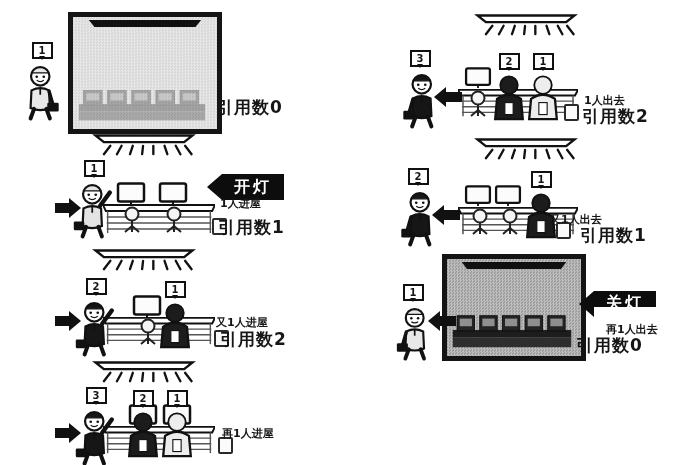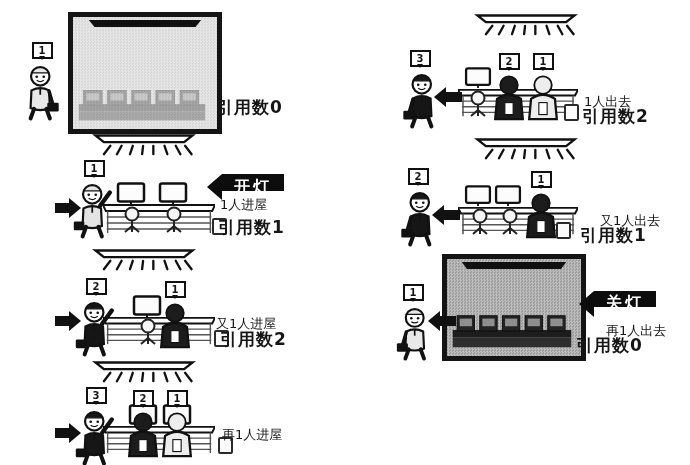--- a/index.html
+++ b/index.html
@@ -18,27 +18,27 @@
   .flip{transform:scaleX(-1);}
 
   
   .arrow{position:absolute;height:10px;background:#111;}
   .arrow.r::after{content:"";position:absolute;left:100%;top:50%;transform:translateY(-50%);
          border-left:12px solid #111;border-top:10px solid transparent;border-bottom:10px solid transparent;}
   .arrow.l::before{content:"";position:absolute;right:100%;top:50%;transform:translateY(-50%);
          border-right:12px solid #111;border-top:10px solid transparent;border-bottom:10px solid transparent;}
 
   
-  .banner{position:absolute;height:17px;line-height:26px;background:#0d0d0d;color:#fff;
+  .banner{position:absolute;height:26px;line-height:26px;background:#0d0d0d;color:#fff;
          font-weight:bold;font-size:16px;padding:0 12px;letter-spacing:3px;white-space:nowrap;}
   .banner::before{content:"";position:absolute;right:100%;top:0;
          border-right:15px solid #0d0d0d;border-top:13px solid transparent;border-bottom:13px solid transparent;}
 
   
-  .cap-s{font-size:13px;font-weight:normal;white-space:nowrap;}
+  .cap-s{font-size:11px;font-weight:bold;white-space:nowrap;}
   .cap-b{font-size:17px;font-weight:bold;white-space:nowrap;letter-spacing:1px;}
 
   
   .room{position:absolute;border:5px solid #141414;}
   .room-light{background:repeating-conic-gradient(#e6e6e6 0% 25%, #d7d7d7 0% 50%);background-size:3px 3px;}
   .room-dark{background:repeating-conic-gradient(#bdbdbd 0% 25%, #9d9d9d 0% 50%);background-size:3px 3px;}
   .roomband{position:absolute;left:11%;top:3px;width:78%;height:7px;background:#101010;
          clip-path:polygon(0 0,100% 0,95% 100%,5% 100%);}
   .furn{position:absolute;left:4px;bottom:5px;}
 
@@ -299,21 +299,21 @@
         <use href="#sym-seated"></use>
       </svg>
   </div>
   <div class="arrow l abs" style="left:444px;top:210px;width:16px"></div>
   <div class="person abs" style="left:396px;top:168px">
     <div class="badge">2</div>
     <svg class="fig flip" width="44" height="58" style="color:#161616">
         <use href="#sym-stand-walk"></use>
       </svg>
   </div>
-  <div class="cap-s abs" style="left:600px;top:212px">又1人出去</div>
+  <div class="cap-s abs" style="left:550px;top:212px">又1人出去</div>
   <div class="cap-b abs" style="left:580px;top:224px">引用数1</div>
 
   <div class="room room-dark abs" style="left:442px;top:254px;width:134px;height:97px">
     <div class="roomband"></div>
     <svg class="furn" width="122" height="40">
         <use href="#sym-furniture"></use>
       </svg>
   </div>
   <div class="arrow l abs" style="left:440px;top:316px;width:16px;z-index:3"></div>
   <div class="person abs" style="left:392px;top:284px">

